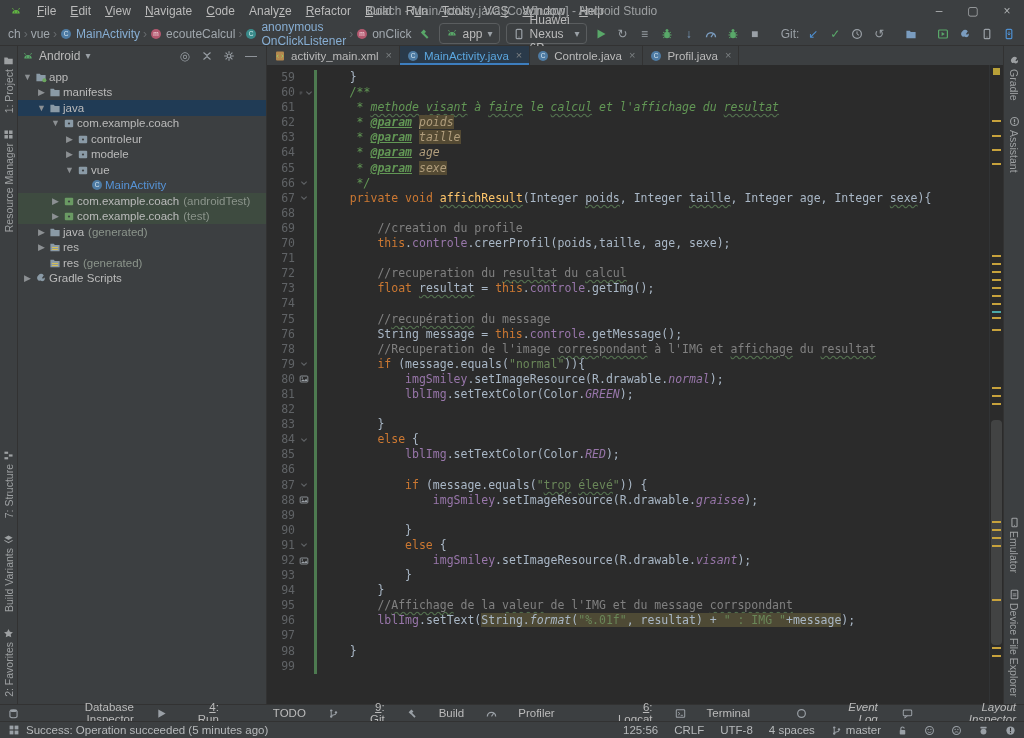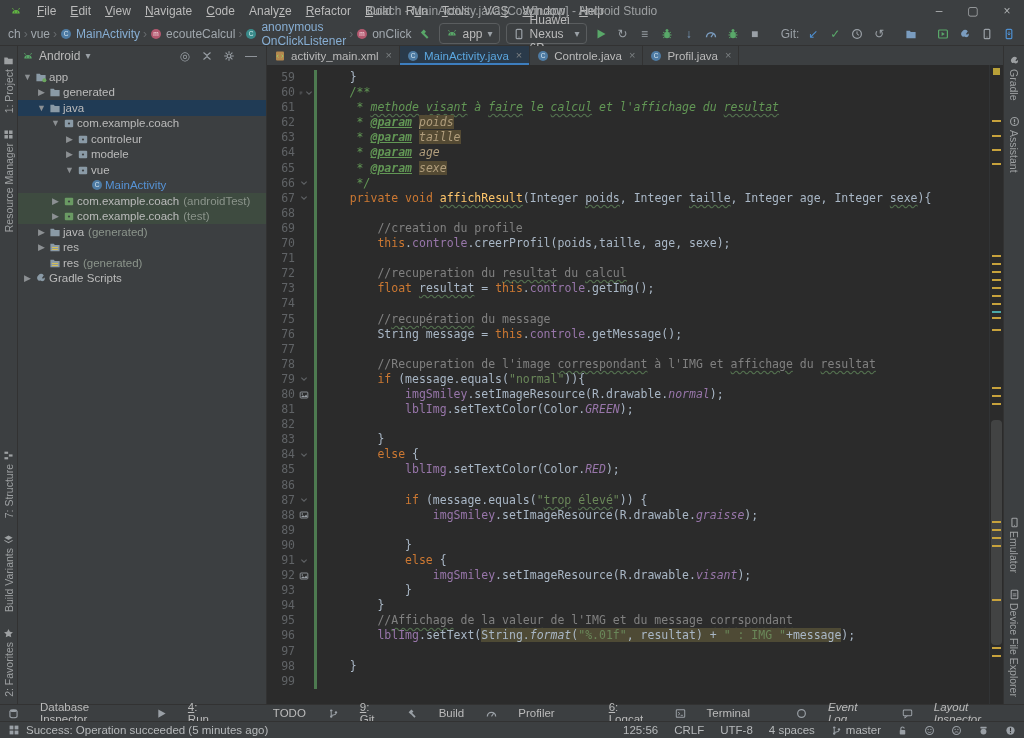--- a/index.html
+++ b/index.html
@@ -95,21 +95,21 @@
   #stripe{position:absolute;right:0;top:19px;bottom:0;width:13px;background:#2b2b2b;
           border-left:1px solid #313335;}
   #stripe .insq{position:absolute;left:3px;top:3px;width:7px;height:7px;background:#b8a038;}
   .tick{position:absolute;left:2px;width:9px;height:2px;background:#c7a23c;}
   .tick.cyan{background:#4ba8a8;}
   #thumb{position:absolute;left:1px;width:11px;background:rgba(170,175,180,0.18);border-radius:4px;}
   
   #toolbottom{position:absolute;left:0;top:704px;width:1024px;height:17px;background:#3c3f41;
               border-top:1px solid #323232;display:flex;align-items:center;padding:0 8px;
               box-sizing:border-box;font-size:11.5px;}
-  .bitem{display:flex;align-items:center;gap:21px;margin-right:22px;color:#bbbbbb;}
+  .bitem{display:flex;align-items:center;gap:21px;margin-right:22px;color:#bbbbbb;text-align:right;}
   .bitem u{text-decoration:underline;}
   .bitem .svgi{width:11px;height:11px;color:#9aa0a6;}
   #toolbottom .spacer{flex:1;}
   #toolbottom .right .bitem{margin-right:0;margin-left:24px;font-style:italic;}
   #statusbar{position:absolute;left:0;top:721px;width:1024px;height:17px;background:#3c3f41;
              border-top:1px solid #323232;display:flex;align-items:center;padding:0 8px;
              box-sizing:border-box;font-size:11.5px;color:#b6b9bb;}
   #statusbar .msg{margin-left:6px;}
   #statusbar .spacer{flex:1;}
   .sitem{display:flex;align-items:center;gap:4px;margin-left:16px;color:#b6b9bb;}
@@ -439,21 +439,21 @@
           </div>
           <div class="trow" style="padding-left: 18px;">
             <span class="arrow">▶</span>
             <span class="ticn" style="color: rgb(138, 154, 166);">
               <svg class="svgi" viewBox="0 0 12 12">
                 <g fill="currentColor">
                   <path d="M1.4 2.8h3.4l1 1.3h4.8v6.1H1.4z"></path>
                 </g>
               </svg>
             </span>
-            <span class="tlabel">generated</span>
+            <span class="tlabel">manifests</span>
           </div>
           <div class="trow selected" style="padding-left: 18px;">
             <span class="arrow">▼</span>
             <span class="ticn" style="color: rgb(138, 154, 166);">
               <svg class="svgi" viewBox="0 0 12 12">
                 <g fill="currentColor">
                   <path d="M1.4 2.8h3.4l1 1.3h4.8v6.1H1.4z"></path>
                 </g>
               </svg>
             </span>
@@ -669,21 +669,20 @@
                 </svg></span></span><span class="vcs"></span><span class="ct"><span>    </span><span class="kw">private</span><span> </span><span class="kw">void</span><span> </span><span class="md wv">affichResult</span><span>(Integer </span><span class="wv">poids</span><span>, Integer </span><span class="wv">taille</span><span>, Integer age, Integer </span><span class="wv">sexe</span><span>){</span></span></div>
           <div class="cl"><span class="ln">68</span><span class="gic"></span><span class="vcs"></span><span class="ct"></span></div>
           <div class="cl"><span class="ln">69</span><span class="gic"></span><span class="vcs"></span><span class="ct"><span>        </span><span class="cm">//creation du profile</span></span></div>
           <div class="cl"><span class="ln">70</span><span class="gic"></span><span class="vcs"></span><span class="ct"><span>        </span><span class="kw">this</span><span>.</span><span class="fd">controle</span><span>.creerProfil(poids,taille, age, sexe);</span></span></div>
           <div class="cl"><span class="ln">71</span><span class="gic"></span><span class="vcs"></span><span class="ct"></span></div>
           <div class="cl"><span class="ln">72</span><span class="gic"></span><span class="vcs"></span><span class="ct"><span>        </span><span class="cm">//recuperation du </span><span class="cm wv">resultat</span><span class="cm"> du </span><span class="cm wv">calcul</span></span></div>
           <div class="cl"><span class="ln">73</span><span class="gic"></span><span class="vcs"></span><span class="ct"><span>        </span><span class="kw">float</span><span> </span><span class="wv">resultat</span><span> = </span><span class="kw">this</span><span>.</span><span class="fd">controle</span><span>.getImg();</span></span></div>
           <div class="cl"><span class="ln">74</span><span class="gic"></span><span class="vcs"></span><span class="ct"></span></div>
           <div class="cl"><span class="ln">75</span><span class="gic"></span><span class="vcs"></span><span class="ct"><span>        </span><span class="cm">//</span><span class="cm wv">recupération</span><span class="cm"> du message</span></span></div>
           <div class="cl"><span class="ln">76</span><span class="gic"></span><span class="vcs"></span><span class="ct"><span>        String message = </span><span class="kw">this</span><span>.</span><span class="fd">controle</span><span>.getMessage();</span></span></div>
-          <div class="cl"><span class="ln">77</span><span class="gic"></span><span class="vcs"></span><span class="ct"></span></div>
           <div class="cl"><span class="ln">78</span><span class="gic"></span><span class="vcs"></span><span class="ct"><span>        </span><span class="cm">//Recuperation de l'image </span><span class="cm wv">correspondant</span><span class="cm"> à l'IMG et </span><span class="cm wv">affichage</span><span class="cm"> du </span><span class="cm wv">resultat</span></span></div>
           <div class="cl"><span class="ln">79</span><span class="gic"><span style="color:#606366"><svg class="svgi" viewBox="0 0 12 12">
                   <g fill="currentColor">
                     <path d="M2.8 4.3l3.2 3.2 3.2-3.2" fill="none" stroke="currentColor" stroke-width="1.3"></path>
                   </g>
                 </svg></span></span><span class="vcs"></span><span class="ct"><span>        </span><span class="kw">if</span><span> (message.equals(</span><span class="st">"normal"</span><span>)){</span></span></div>
           <div class="cl"><span class="ln">80</span><span class="gic"><svg class="svgi" viewBox="0 0 12 12">
                 <g fill="currentColor">
                   <rect x="1.4" y="2.4" width="9.2" height="7.2" rx="1" fill="none" stroke="currentColor"></rect>
                   <circle cx="4" cy="4.8" r=".9"></circle>

